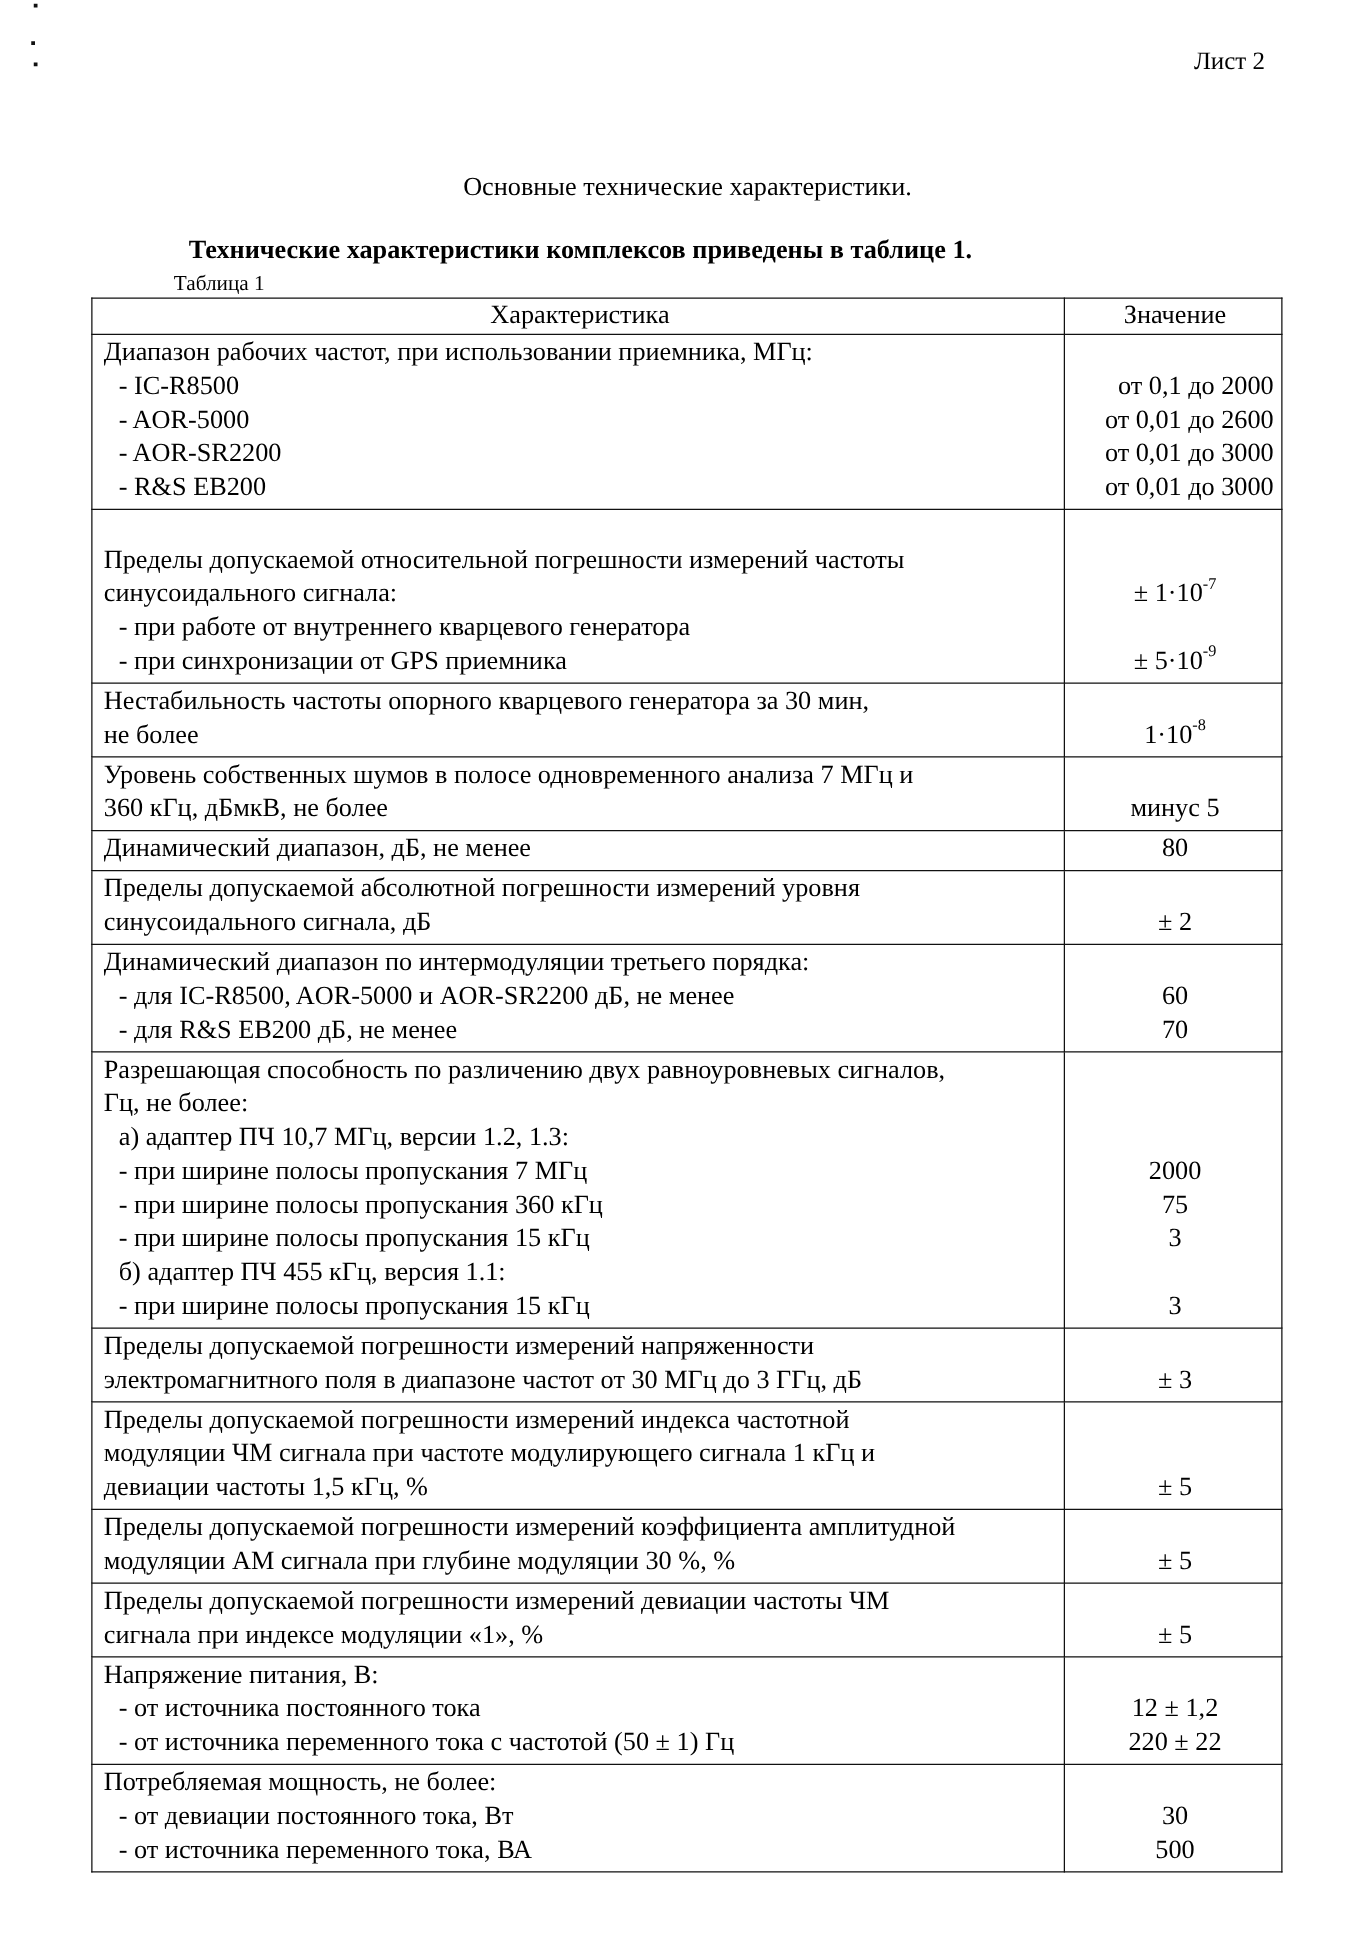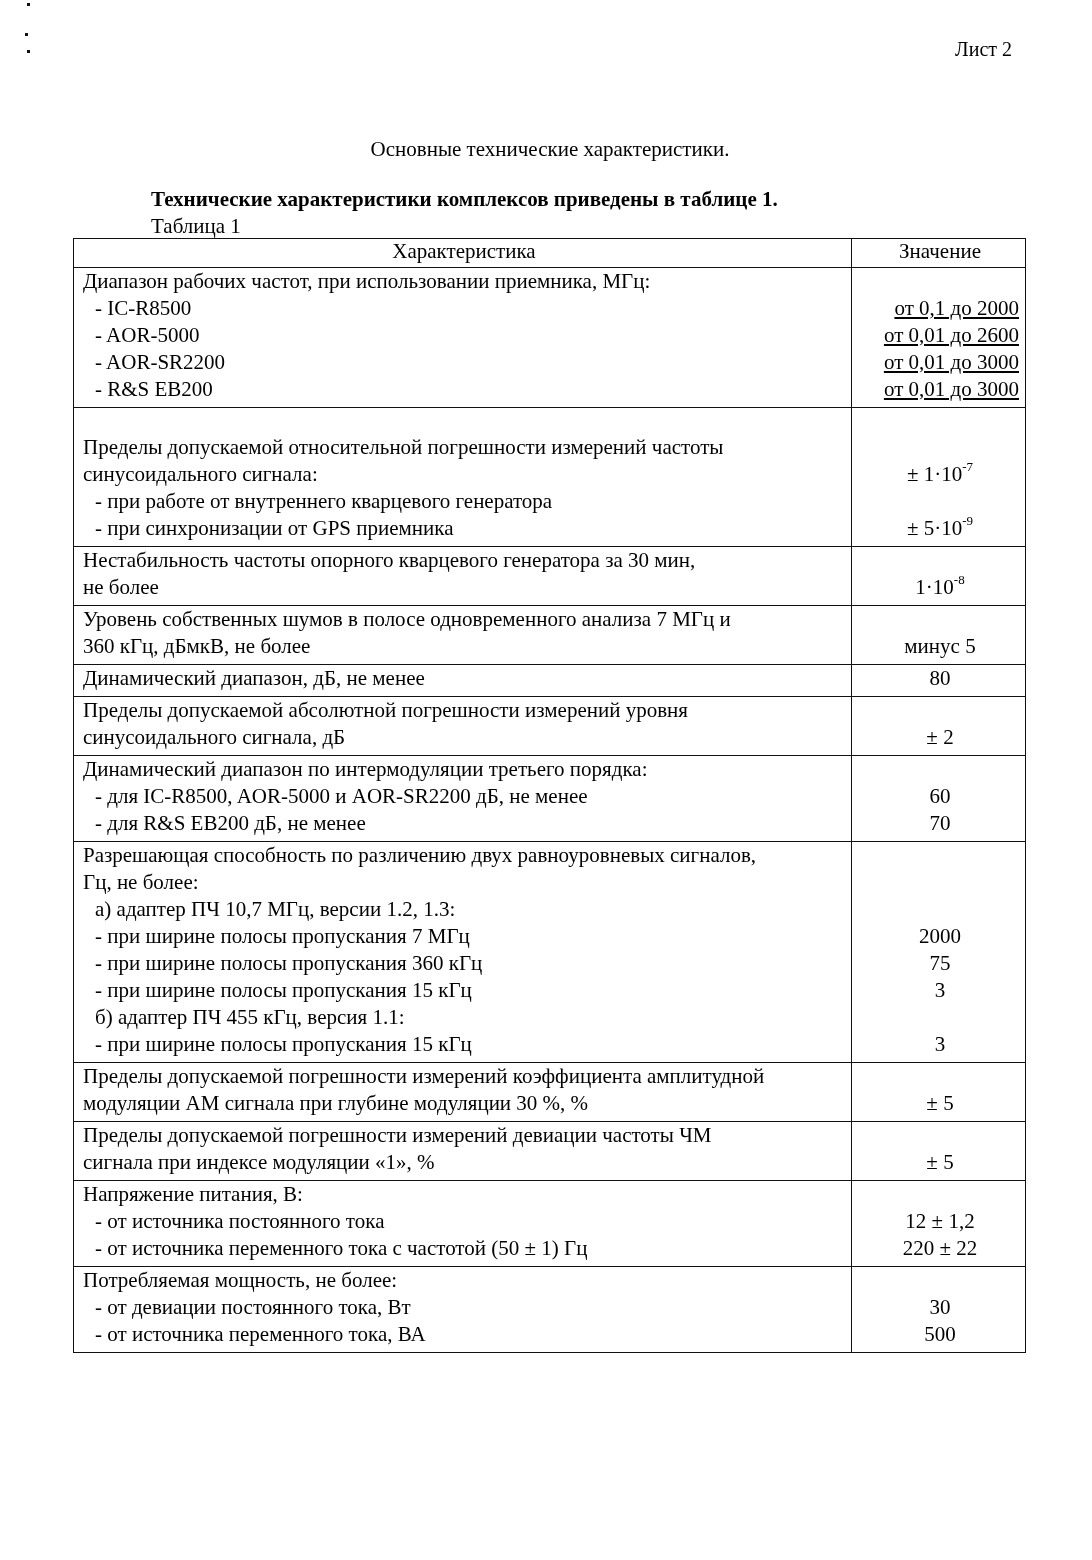--- a/index.html
+++ b/index.html
@@ -14,42 +14,42 @@
     font-size: 20px;
   }
   .doc-title {
     position: absolute; top: 137px; left: 0; width: 1100px; text-align: center;
     font-size: 21px;
   }
   .intro {
     position: absolute; top: 186px; left: 151px; font-size: 21px; line-height: 27px; font-weight: bold;
   }
   .table-label {
-    position: absolute; top: 213px; left: 151px; font-size: 21px; line-height: 27px;
+    position: absolute; top: 213px; left: 139px; font-size: 17px; line-height: 27px;
   }
   table.spec {
     position: absolute; top: 238px; left: 73px;
     width: 952px;
     border-collapse: collapse;
     font-size: 21px;
     table-layout: fixed;
   }
   table.spec td, table.spec th {
     border: 1.6px solid #111;
     padding: 0 6px 4px 9px;
     vertical-align: bottom;
     line-height: 27px;
     font-weight: normal;
   }
   table.spec th { height: 24px; line-height: 24px; vertical-align: middle; }
   col.c-char { width: 778px; }
   col.c-val { width: 174px; }
   .th-char, .th-val { text-align: center; }
   td.val { text-align: center; padding: 0 2px; }
-  td.val.right { text-align: right; padding-right: 6px; text-decoration: underline; }
+  td.val.right { text-align: right; padding-right: 6px; }
   .line { display: block; white-space: nowrap; }
   .indent { padding-left: 12px; }
   .blank { display: block; height: 27px; }
   sup { font-size: 13px; line-height: 0; position: relative; top: -2px; }
 </style>
 </head>
 <body>
 
 <div class="speck" style="left:27px;top:3px;"></div>
 <div class="speck" style="left:25px;top:33px;"></div>
@@ -164,21 +164,36 @@
         <span class="blank"></span>
         <span class="blank"></span>
         <span class="line">2000</span>
         <span class="line">75</span>
         <span class="line">3</span>
         <span class="blank"></span>
         <span class="line">3</span>
       </td>
     </tr>
 
-
+    <tr style="height:55px;">
+      <td class="char">
+        <span class="line">Пределы допускаемой погрешности измерений напряженности</span>
+        <span class="line">электромагнитного поля в диапазоне частот от 30 МГц до 3 ГГц, дБ</span>
+      </td>
+      <td class="val">± 3</td>
+    </tr>
+
+    <tr style="height:82px;">
+      <td class="char">
+        <span class="line">Пределы допускаемой погрешности измерений индекса частотной</span>
+        <span class="line">модуляции ЧМ сигнала при частоте модулирующего сигнала 1 кГц и</span>
+        <span class="line">девиации частоты 1,5 кГц, %</span>
+      </td>
+      <td class="val">± 5</td>
+    </tr>
 
     <tr style="height:54px;">
       <td class="char">
         <span class="line">Пределы допускаемой погрешности измерений коэффициента амплитудной</span>
         <span class="line">модуляции АМ сигнала при глубине модуляции 30 %, %</span>
       </td>
       <td class="val">± 5</td>
     </tr>
 
     <tr style="height:54px;">

